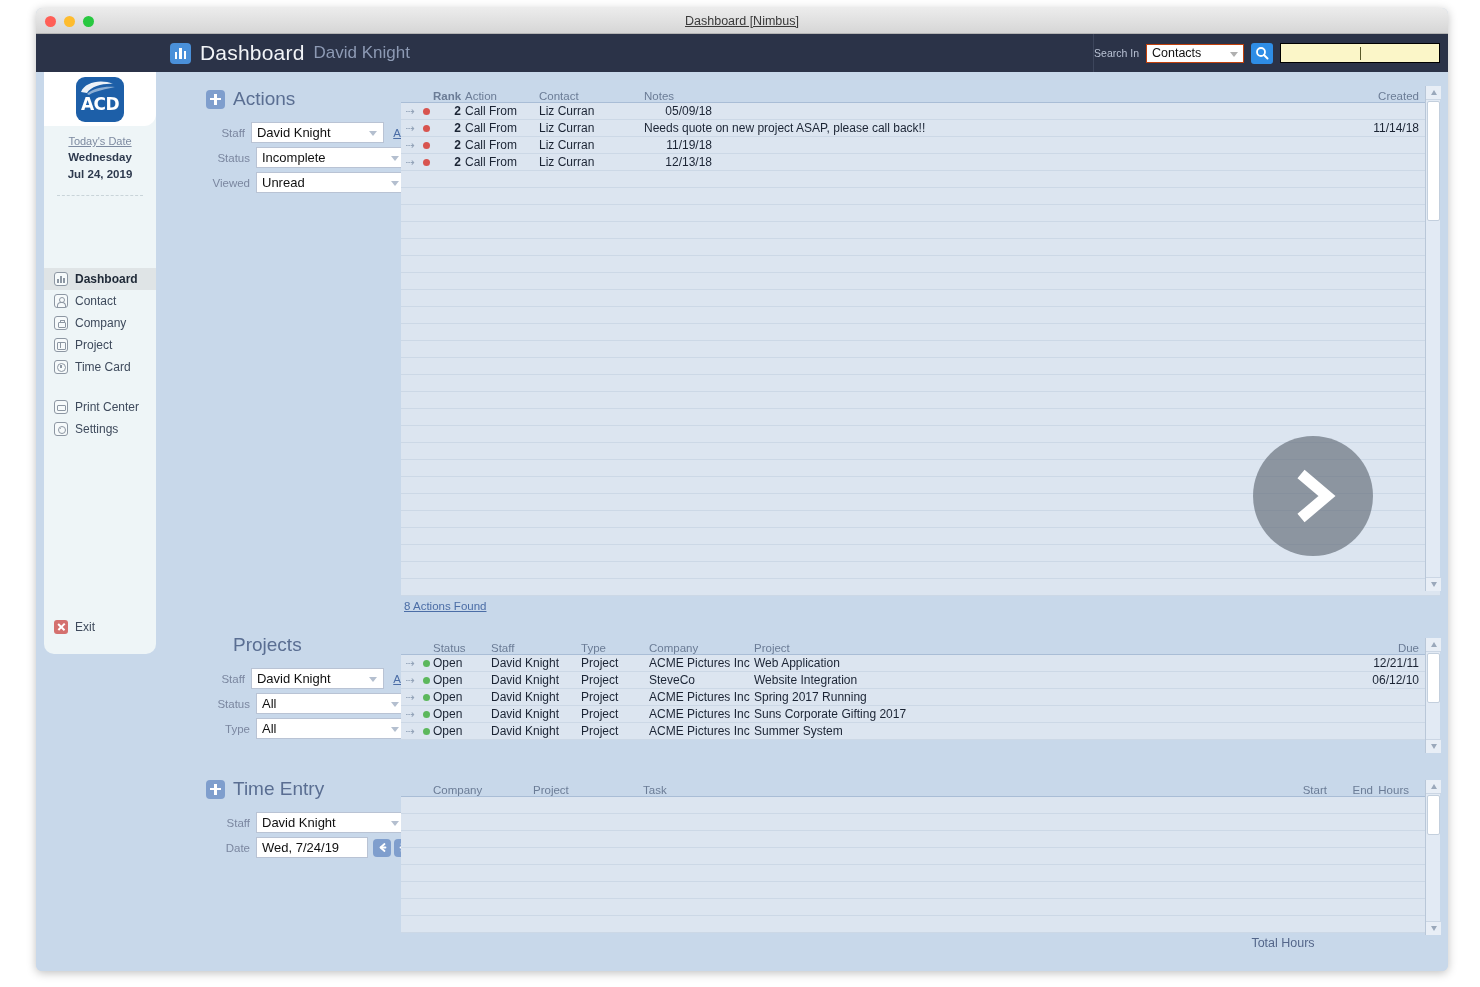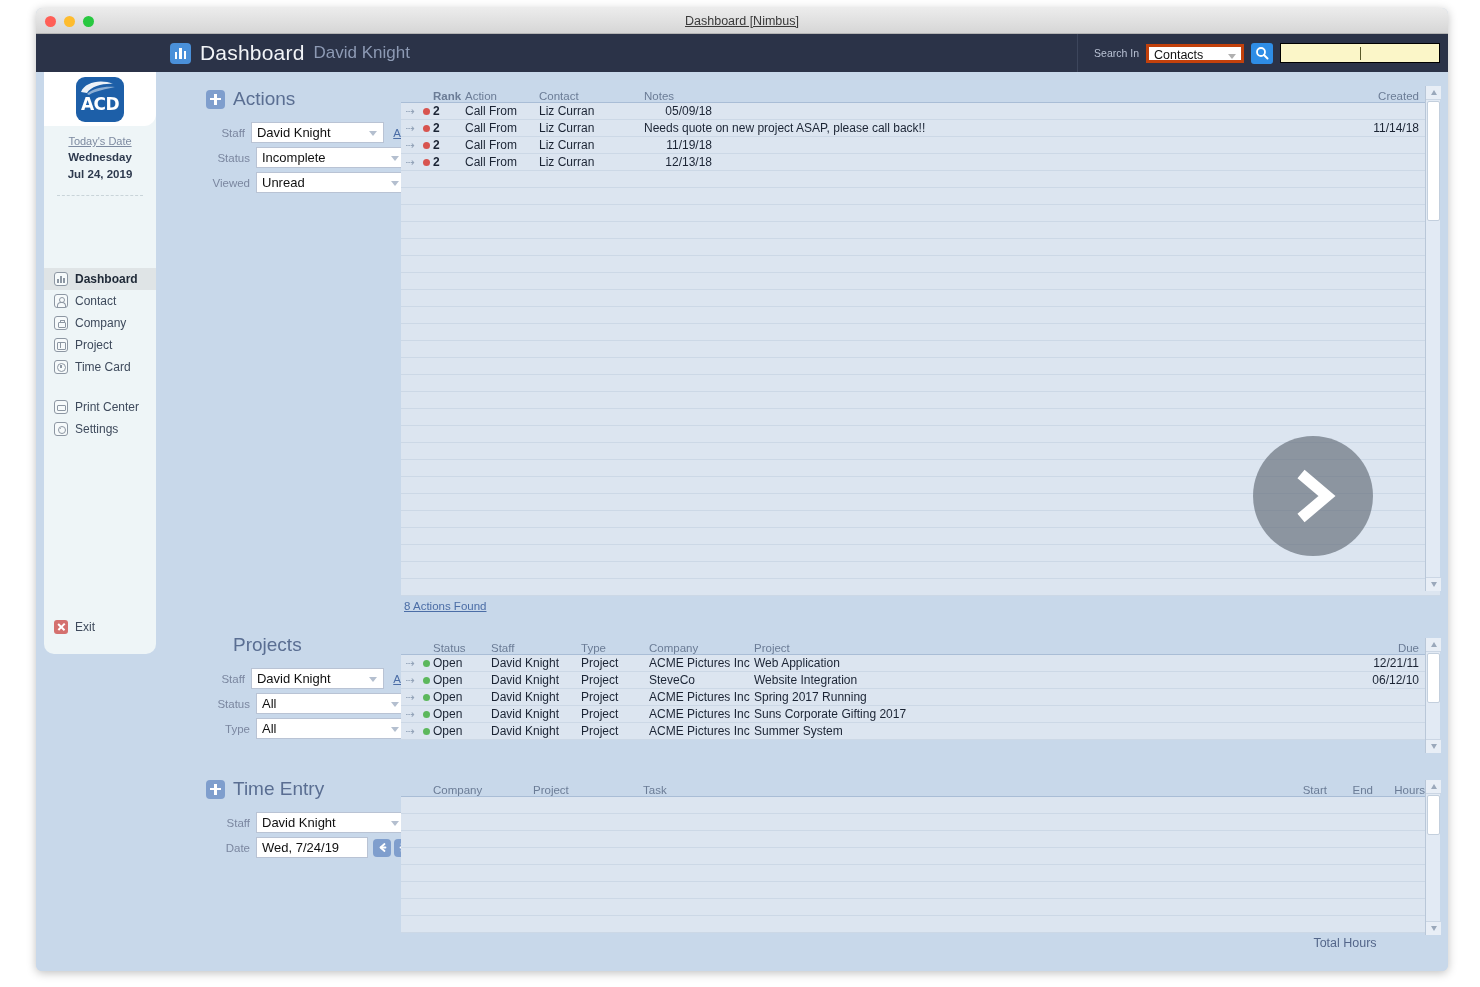--- a/index.html
+++ b/index.html
@@ -47,25 +47,25 @@
     position: absolute; bottom: 5px; width: 2.5px; background: #fff;
   }
   .hdr-icon i:nth-child(1) { left: 4.5px; height: 7px; }
   .hdr-icon i:nth-child(2) { left: 9px;   height: 11px; }
   .hdr-icon i:nth-child(3) { left: 13.5px; height: 8px; }
   .hdr-title { font-size: 21px; color: #f2f4f7; letter-spacing: .2px; }
   .hdr-sub { font-size: 17px; color: #8d9ab4; margin-left: 9px; }
   .hdr-right {
     position: absolute; right: 8px; top: 0; height: 38px;
     display: flex; align-items: center; gap: 7px;
-    padding-left: 16px; border-left: 1px solid #3d465c;
+    padding-left: 0; border-left: 1px solid #3d465c;
   }
   .searchlbl { font-size: 10.5px; color: #b9c2d4; }
   .searchsel {
-    width: 98px; height: 19px; background: #fff; border: 3px solid #c2410c;
+    width: 98px; height: 19px; background: #fff; border: 1px solid #c2410c;
     font-size: 12.5px; color: #111; padding-left: 5px; line-height: 17px;
     position: relative;
   }
   .searchsel .cv { position: absolute; right: 5px; top: 7px;
     border-left: 4px solid transparent; border-right: 4px solid transparent;
     border-top: 5px solid #b0b0b0; }
   .searchbtn {
     width: 22px; height: 21px; border-radius: 3px; background: #2e8de6;
     display: flex; align-items: center; justify-content: center;
   }
@@ -179,37 +179,37 @@
     display: flex; height: 17px; align-items: center;
     background: #dce5f0; border-bottom: 1px solid #ccd8e6;
     font-size: 12px; color: #1b2434;
   }
   .tbody { position: relative; }
   .c-arrow { width: 18px; text-align: center; color: #93a3b8; font-size: 11px; }
   .c-dot { width: 14px; display: flex; align-items: center; justify-content: center; }
   .bullet { width: 7px; height: 7px; border-radius: 50%; }
   .bullet.red { background: #d8544f; }
   .bullet.green { background: #5cb85c; }
-  .c-rank { width: 28px; text-align: left; font-weight: bold; }
+  .c-rank { width: 28px; text-align: right; font-weight: bold; }
   .c-action { width: 78px; }
   .c-contact { width: 105px; }
   .c-notes { flex: 1; }
   .c-created { width: 74px; text-align: right; padding-right: 6px; }
   .c-status { width: 58px; }
   .c-staff { width: 90px; }
   .c-type { width: 68px; }
   .c-company { width: 105px; }
   .c-project { flex: 1; }
   .c-due { width: 74px; text-align: right; padding-right: 6px; }
   .c-te-company { width: 100px; }
   .c-te-project { width: 110px; }
   .c-te-task { flex: 1; }
   .c-start { width: 54px; text-align: right; }
   .c-end { width: 46px; text-align: right; }
-  .c-hours { width: 52px; text-align: right; padding-right: 0; }
+  .c-hours { width: 52px; text-align: right; padding-right: 16px; }
   .hpad { padding-left: 4px; }
 
   
   .vscroll {
     position: absolute; right: 0; top: 0; bottom: 0; width: 15px;
     background: #e2eaf4; border-left: 1px solid #b9c7d8;
   }
   .vsbtn {
     position: absolute; left: 0; width: 15px; height: 14px;
     background: #e8eef6; display: flex; align-items: center; justify-content: center;
@@ -655,18 +655,18 @@
         <div class="vsbtn top">
             <span class="vstri up"></span>
           </div>
         <div class="vsthumb" style="top:15px; height:40px;"></div>
         <div class="vsbtn bot">
             <span class="vstri dn"></span>
           </div>
       </div>
     </div>
 
-    <div style="position:absolute; left:1214px; top:864px; width:190px;">
+    <div style="position:absolute; left:1152px; top:864px; width:190px;">
       <div class="totalhours">Total Hours</div>
     </div>
 
   </div>
 </div>
 
 </body></html>

